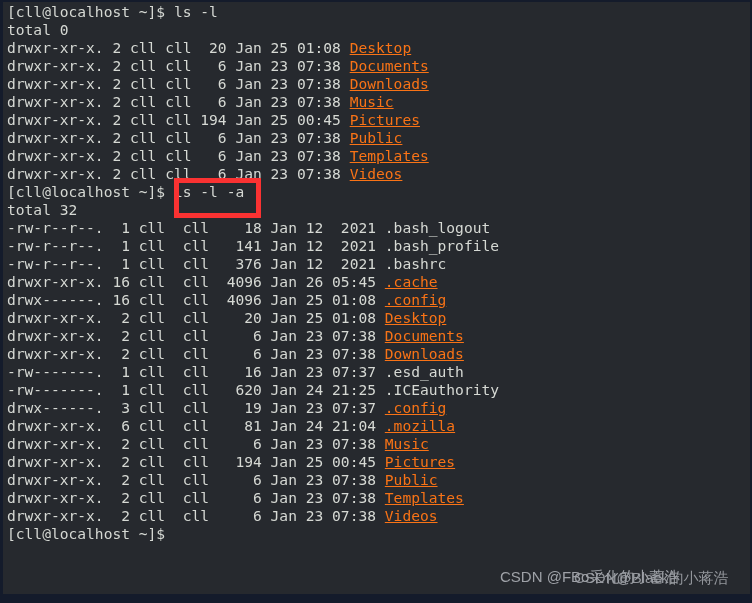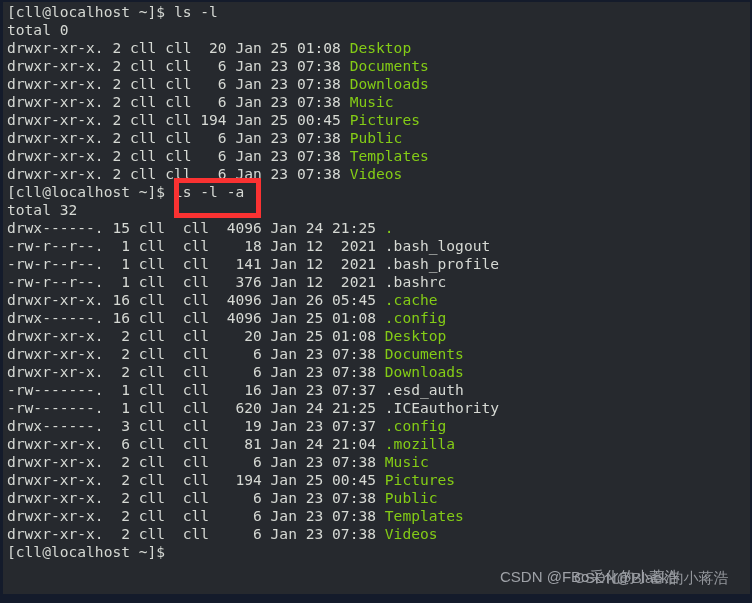--- a/index.html
+++ b/index.html
@@ -34,21 +34,21 @@
     box-sizing: border-box;
   }
   .line {
     height: 18px;
     white-space: pre;
     color: #d4d7d2;
     font-family: "DejaVu Sans Mono", "Liberation Mono", monospace;
   }
   .seg { white-space: pre; }
   .c-default { color: #d6d9d4; }
-  .c-dir     { color: #84cc16; }
+  .c-dir     { color: #f97316; text-decoration: underline; }
   .c-prompt  { color: #d6d9d4; }
 
   
   #cmd-highlight {
     position: absolute;
     left: 171px;
     top: 176px;
     width: 87px;
     height: 40px;
     box-sizing: border-box;
@@ -97,21 +97,20 @@
       <div class="line"><span class="seg c-default">drwxr-xr-x. 2 cll cll  20 Jan 25 01:08 </span><span class="seg c-dir">Desktop</span></div>
       <div class="line"><span class="seg c-default">drwxr-xr-x. 2 cll cll   6 Jan 23 07:38 </span><span class="seg c-dir">Documents</span></div>
       <div class="line"><span class="seg c-default">drwxr-xr-x. 2 cll cll   6 Jan 23 07:38 </span><span class="seg c-dir">Downloads</span></div>
       <div class="line"><span class="seg c-default">drwxr-xr-x. 2 cll cll   6 Jan 23 07:38 </span><span class="seg c-dir">Music</span></div>
       <div class="line"><span class="seg c-default">drwxr-xr-x. 2 cll cll 194 Jan 25 00:45 </span><span class="seg c-dir">Pictures</span></div>
       <div class="line"><span class="seg c-default">drwxr-xr-x. 2 cll cll   6 Jan 23 07:38 </span><span class="seg c-dir">Public</span></div>
       <div class="line"><span class="seg c-default">drwxr-xr-x. 2 cll cll   6 Jan 23 07:38 </span><span class="seg c-dir">Templates</span></div>
       <div class="line"><span class="seg c-default">drwxr-xr-x. 2 cll cll   6 Jan 23 07:38 </span><span class="seg c-dir">Videos</span></div>
       <div class="line"><span class="seg c-prompt">[cll@localhost ~]$ </span><span class="seg c-default">ls -l -a</span></div>
       <div class="line"><span class="seg c-default">total 32</span></div>
-      <div class="line"><span class="seg c-default">drwx------. 15 cll  cll  4096 Jan 24 21:25 </span><span class="seg c-dir">.</span></div>
       <div class="line"><span class="seg c-default">-rw-r--r--.  1 cll  cll    18 Jan 12  2021 </span><span class="seg c-default">.bash_logout</span></div>
       <div class="line"><span class="seg c-default">-rw-r--r--.  1 cll  cll   141 Jan 12  2021 </span><span class="seg c-default">.bash_profile</span></div>
       <div class="line"><span class="seg c-default">-rw-r--r--.  1 cll  cll   376 Jan 12  2021 </span><span class="seg c-default">.bashrc</span></div>
       <div class="line"><span class="seg c-default">drwxr-xr-x. 16 cll  cll  4096 Jan 26 05:45 </span><span class="seg c-dir">.cache</span></div>
       <div class="line"><span class="seg c-default">drwx------. 16 cll  cll  4096 Jan 25 01:08 </span><span class="seg c-dir">.config</span></div>
       <div class="line"><span class="seg c-default">drwxr-xr-x.  2 cll  cll    20 Jan 25 01:08 </span><span class="seg c-dir">Desktop</span></div>
       <div class="line"><span class="seg c-default">drwxr-xr-x.  2 cll  cll     6 Jan 23 07:38 </span><span class="seg c-dir">Documents</span></div>
       <div class="line"><span class="seg c-default">drwxr-xr-x.  2 cll  cll     6 Jan 23 07:38 </span><span class="seg c-dir">Downloads</span></div>
       <div class="line"><span class="seg c-default">-rw-------.  1 cll  cll    16 Jan 23 07:37 </span><span class="seg c-default">.esd_auth</span></div>
       <div class="line"><span class="seg c-default">-rw-------.  1 cll  cll   620 Jan 24 21:25 </span><span class="seg c-default">.ICEauthority</span></div>

